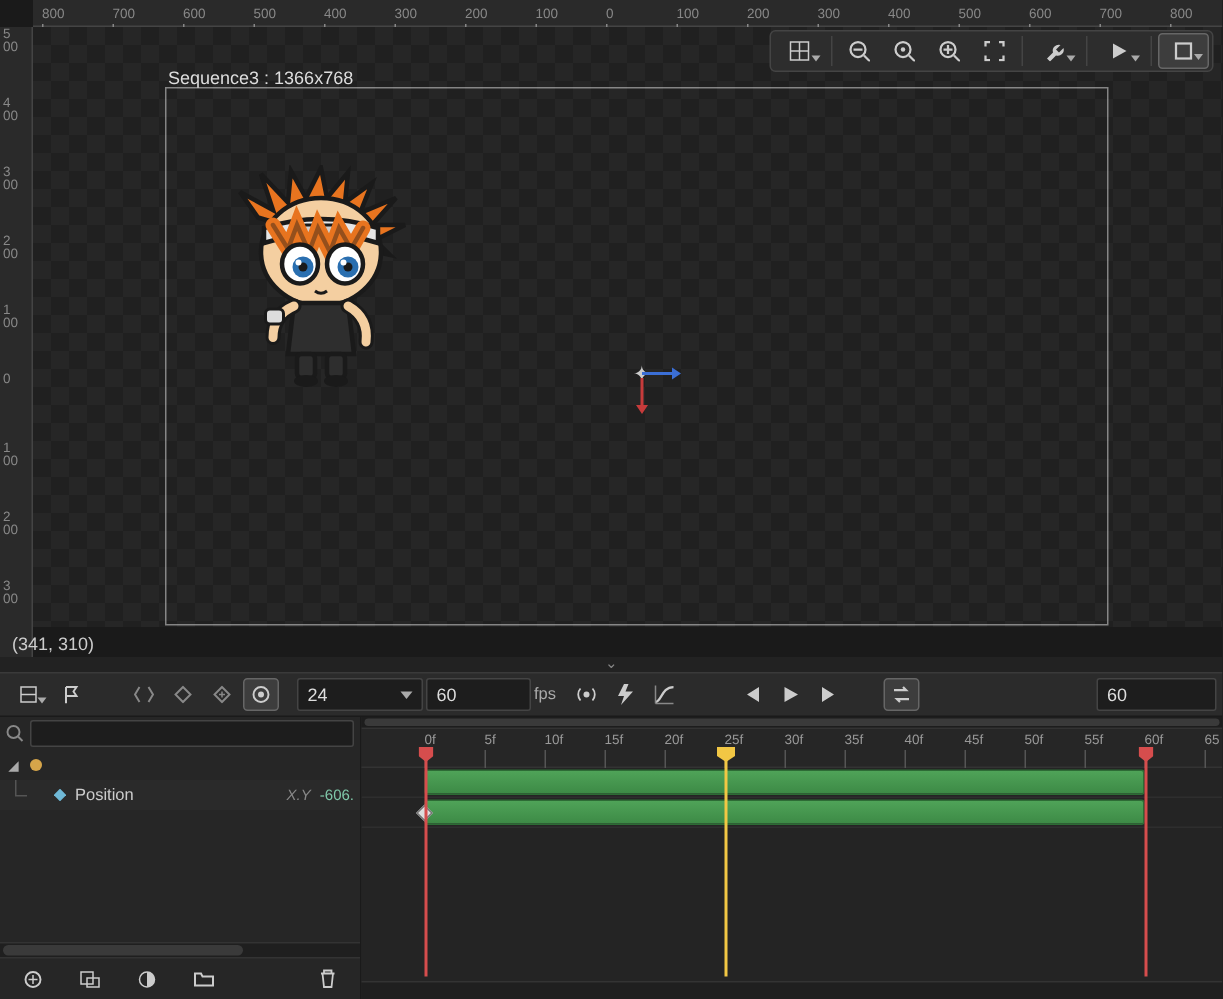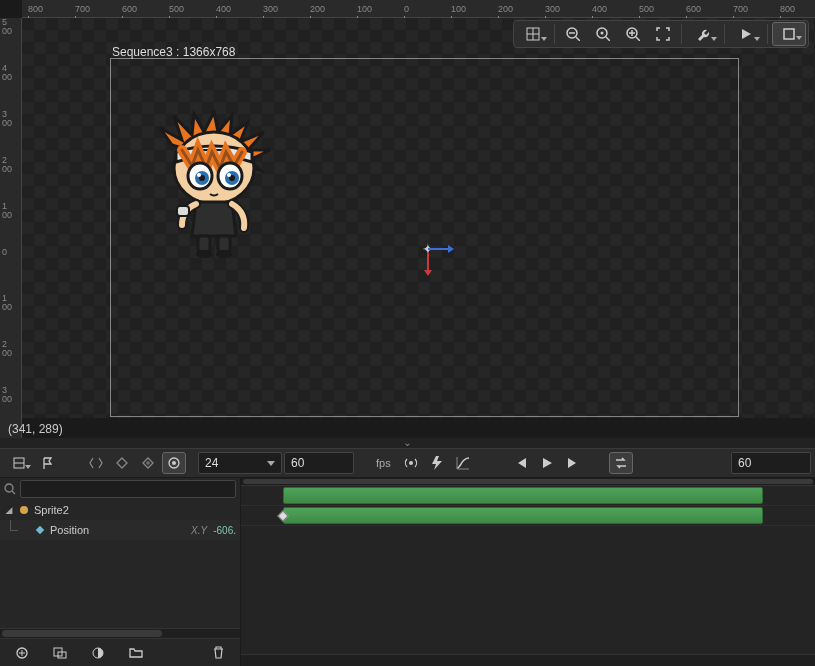--- a/index.html
+++ b/index.html
@@ -37,21 +37,21 @@
 .divider-grip::after { content: "⌄"; }
 
 .bottom { position: absolute; top: 448px; left: 0; right: 0; bottom: 0; background: #282828; display: flex; flex-direction: column; }
 .b-toolbar { height: 30px; background: #2b2b2b; border-top: 1px solid #3a3a3a; border-bottom: 1px solid #1a1a1a; display: flex; align-items: center; padding: 0 4px; gap: 4px; }
 .b-toolbar .group { display: flex; align-items: center; gap: 2px; }
 .b-toolbar .tbtn { height: 22px; width: 24px; }
 .num-field { height: 22px; background: #1d1d1d; border: 1px solid #444; color: #ddd; padding: 0 6px; font-size: 12px; display: flex; align-items: center; border-radius: 2px; }
 .num-field.fps-val { width: 70px; }
 .b-toolbar .select { width: 84px; justify-content: space-between; position: relative; }
 .b-toolbar .select::after { content: ""; position: absolute; right: 6px; top: 8px; width:0; height:0; border-left: 4px solid transparent; border-right: 4px solid transparent; border-top: 5px solid #aaa; }
-.fps-label { color: #aaa; font-size: 11px; margin-left: 20px; margin-right: 6px; }
+.fps-label { color: #aaa; font-size: 11px; margin-left: 0; margin-right: 6px; }
 .spacer { flex: 1; }
 .num-field.right-frame { width: 80px; margin-left: 8px; }
 
 .tracks-row { display: flex; flex: 1; min-height: 0; }
 .track-panel { width: 241px; background: #262626; border-right: 1px solid #1a1a1a; display: flex; flex-direction: column; }
 .tp-search { height: 22px; display: flex; align-items: center; padding: 2px 4px; gap: 4px; }
 .tp-search input { flex: 1; height: 18px; background: #1d1d1d; border: 1px solid #444; border-radius: 2px; color: #ccc; padding: 0 4px; }
 .tp-title { height: 22px; display: flex; align-items: center; gap: 8px; padding: 0 6px; color: #ddd; border-bottom: 1px solid #333; }
 .tp-list { flex: 1; overflow: auto; }
 .tp-row { height: 20px; display: flex; align-items: center; padding: 0 4px; gap: 4px; font-size: 11px; }
@@ -190,21 +190,21 @@
         <path d="M80 94 Q94 102 92 118" fill="none" stroke="#1a1a1a" stroke-width="10" stroke-linecap="round"></path>
         <path d="M80 94 Q94 102 92 118" fill="none" stroke="#f4cfa1" stroke-width="6" stroke-linecap="round"></path>
 
         <rect x="46" y="126" width="12" height="16" rx="3" fill="#2e2e2e" stroke="#1a1a1a" stroke-width="3"></rect>
         <rect x="66" y="126" width="12" height="16" rx="3" fill="#2e2e2e" stroke="#1a1a1a" stroke-width="3"></rect>
         <ellipse cx="52" cy="144" rx="8" ry="4" fill="#1a1a1a"></ellipse>
         <ellipse cx="72" cy="144" rx="8" ry="4" fill="#1a1a1a"></ellipse>
       </svg>
     </div>
   </div>
-  <div class="coords">(341, 289)</div>
+  <div class="coords">(341, 310)</div>
 
   <div class="toolbar-top">
     <div class="tbtn dropdown-caret" style="width:34px">
       <svg width="14" height="14">
           <rect x="1" y="1" width="12" height="12" fill="none" stroke="#ccc"></rect>
           <line x1="7" y1="1" x2="7" y2="13" stroke="#ccc"></line>
           <line x1="1" y1="7" x2="13" y2="7" stroke="#ccc"></line>
         </svg>
     </div>
     <div class="tsep"></div>
@@ -363,21 +363,20 @@
         <input type="text" placeholder="" style="">
       </div>
       <div class="tp-list">
         <div class="tp-row">
           <span class="arrow">◢</span>
           <span class="ico">
               <svg width="10" height="10">
                 <circle cx="5" cy="5" r="4" fill="#d6a54a"></circle>
               </svg>
             </span>
-          <span class="lbl">Sprite2</span>
         </div>
         <div class="tp-row dim">
           <span class="tree-line"></span>
           <span class="arrow"></span>
           <span class="ico">
               <svg width="8" height="8">
                 <rect x="1" y="1" width="6" height="6" fill="#6fb8d6" transform="rotate(45 4 4)"></rect>
               </svg>
             </span>
           <span class="lbl">Position</span>
@@ -419,20 +418,39 @@
               <path d="M1 3h9 M3 3V1h5v2 M2 3l1 9h5l1-9" fill="none" stroke="#ccc" stroke-width="1.2"></path>
             </svg>
           </span>
       </div>
     </div>
 
     <div class="timeline">
       <div class="tl-overview">
           <div class="range"></div>
         </div>
+      <div class="tl-ruler" id="tl-ruler">
+        <div class="tl-marker-start" id="marker-start" style="left: 42px;"></div>
+        <div class="tl-playhead" id="playhead" style="left: 242px;"></div>
+        <div class="tl-marker-end" id="marker-end" style="left: 522px;"></div>
+      <div class="tick" style="left: 42px;">0f</div>
+          <div class="tick" style="left: 82px;">5f</div>
+          <div class="tick" style="left: 122px;">10f</div>
+          <div class="tick" style="left: 162px;">15f</div>
+          <div class="tick" style="left: 202px;">20f</div>
+          <div class="tick" style="left: 242px;">25f</div>
+          <div class="tick" style="left: 282px;">30f</div>
+          <div class="tick" style="left: 322px;">35f</div>
+          <div class="tick" style="left: 362px;">40f</div>
+          <div class="tick" style="left: 402px;">45f</div>
+          <div class="tick" style="left: 442px;">50f</div>
+          <div class="tick" style="left: 482px;">55f</div>
+          <div class="tick" style="left: 522px;">60f</div>
+          <div class="tick" style="left: 562px;">65</div>
+        </div>
       <div class="tl-body" id="tl-body">
           <div class="tl-track">
             <div class="tl-clip" style="left: 42px; width: 480px;"></div>
           </div>
           <div class="tl-track">
             <div class="tl-clip" style="left: 42px; width: 480px;"></div>
             <div class="tl-key" style="left: 38px; top: 6px;"></div>
           </div>
         </div>
       <div class="tl-scroll-h"></div>

